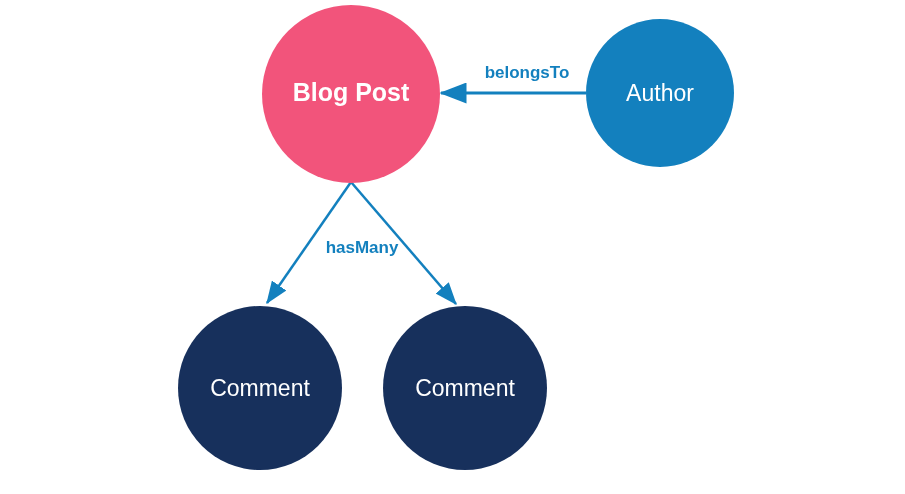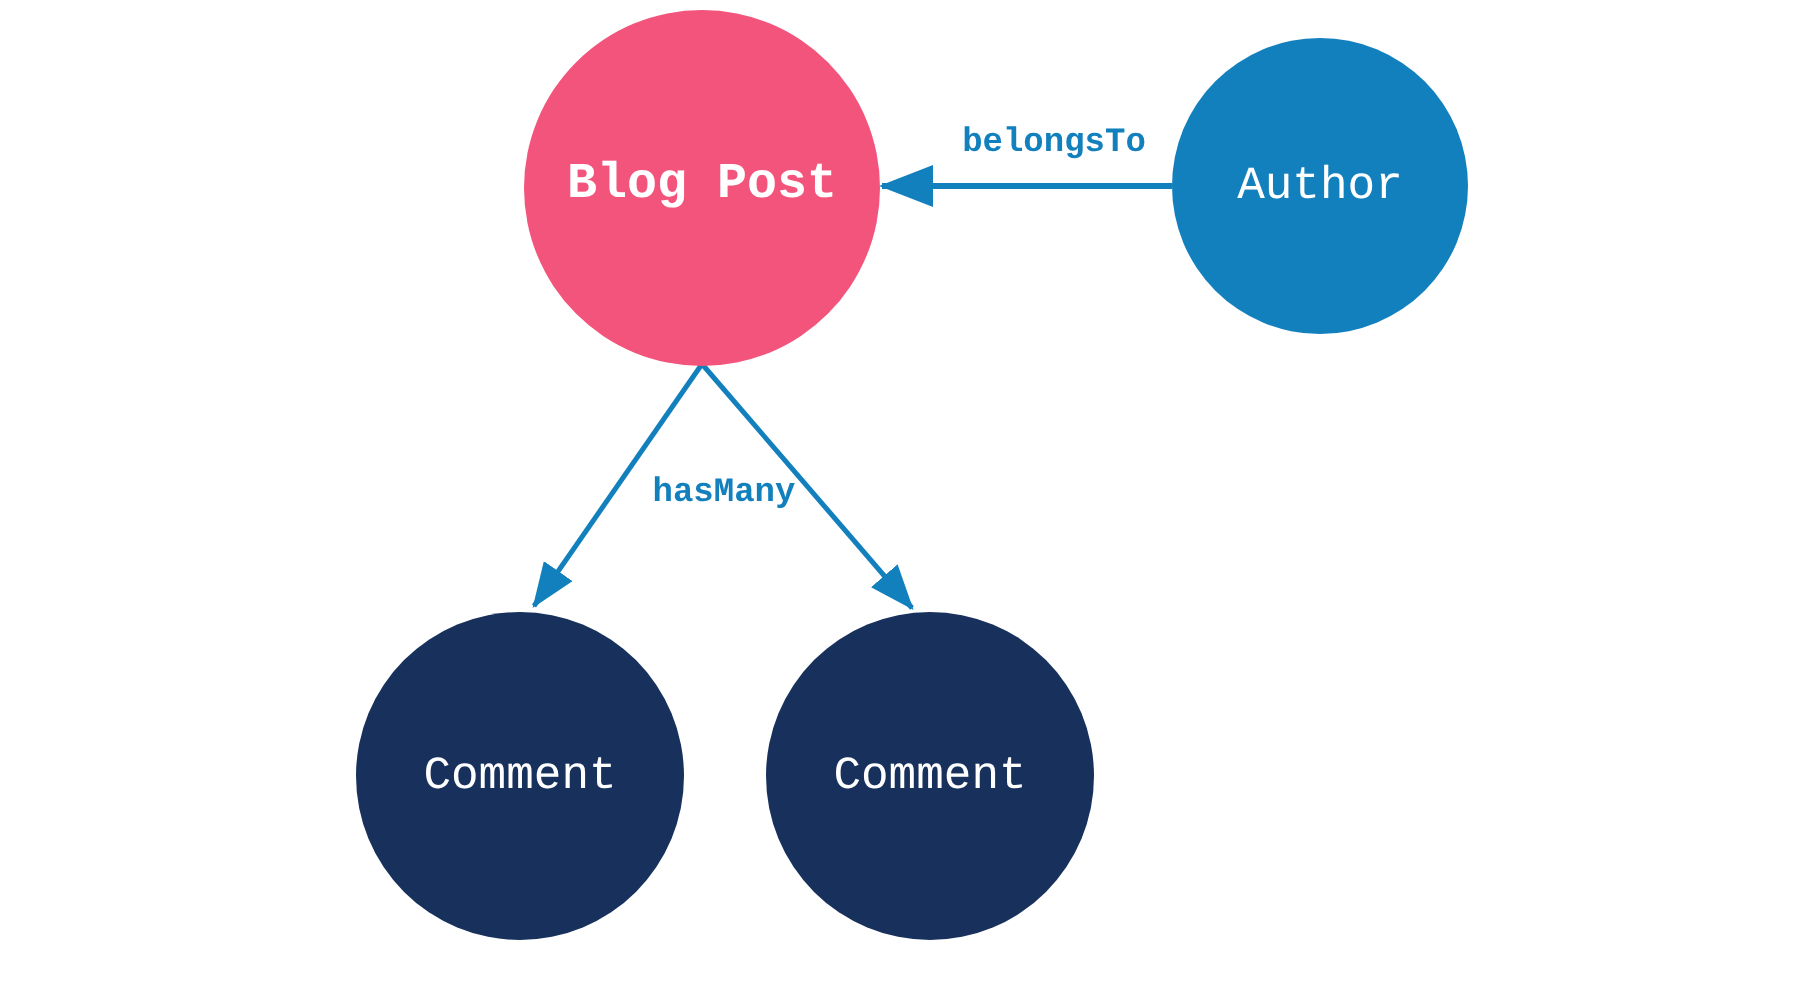--- a/index.html
+++ b/index.html
@@ -11,21 +11,20 @@
     height: 494px;
     background: #ffffff;
     font-family: "Liberation Sans", sans-serif;
     overflow: hidden;
   }
   #diagram-canvas {
     position: relative;
     width: 905px;
     height: 494px;
     background: #ffffff;
-    font-family: Liberation Mono, monospace;
   }
   #diagram-svg {
     position: absolute;
     top: 0;
     left: 0;
     width: 905px;
     height: 494px;
   }
   .node-label {
     fill: #ffffff;

